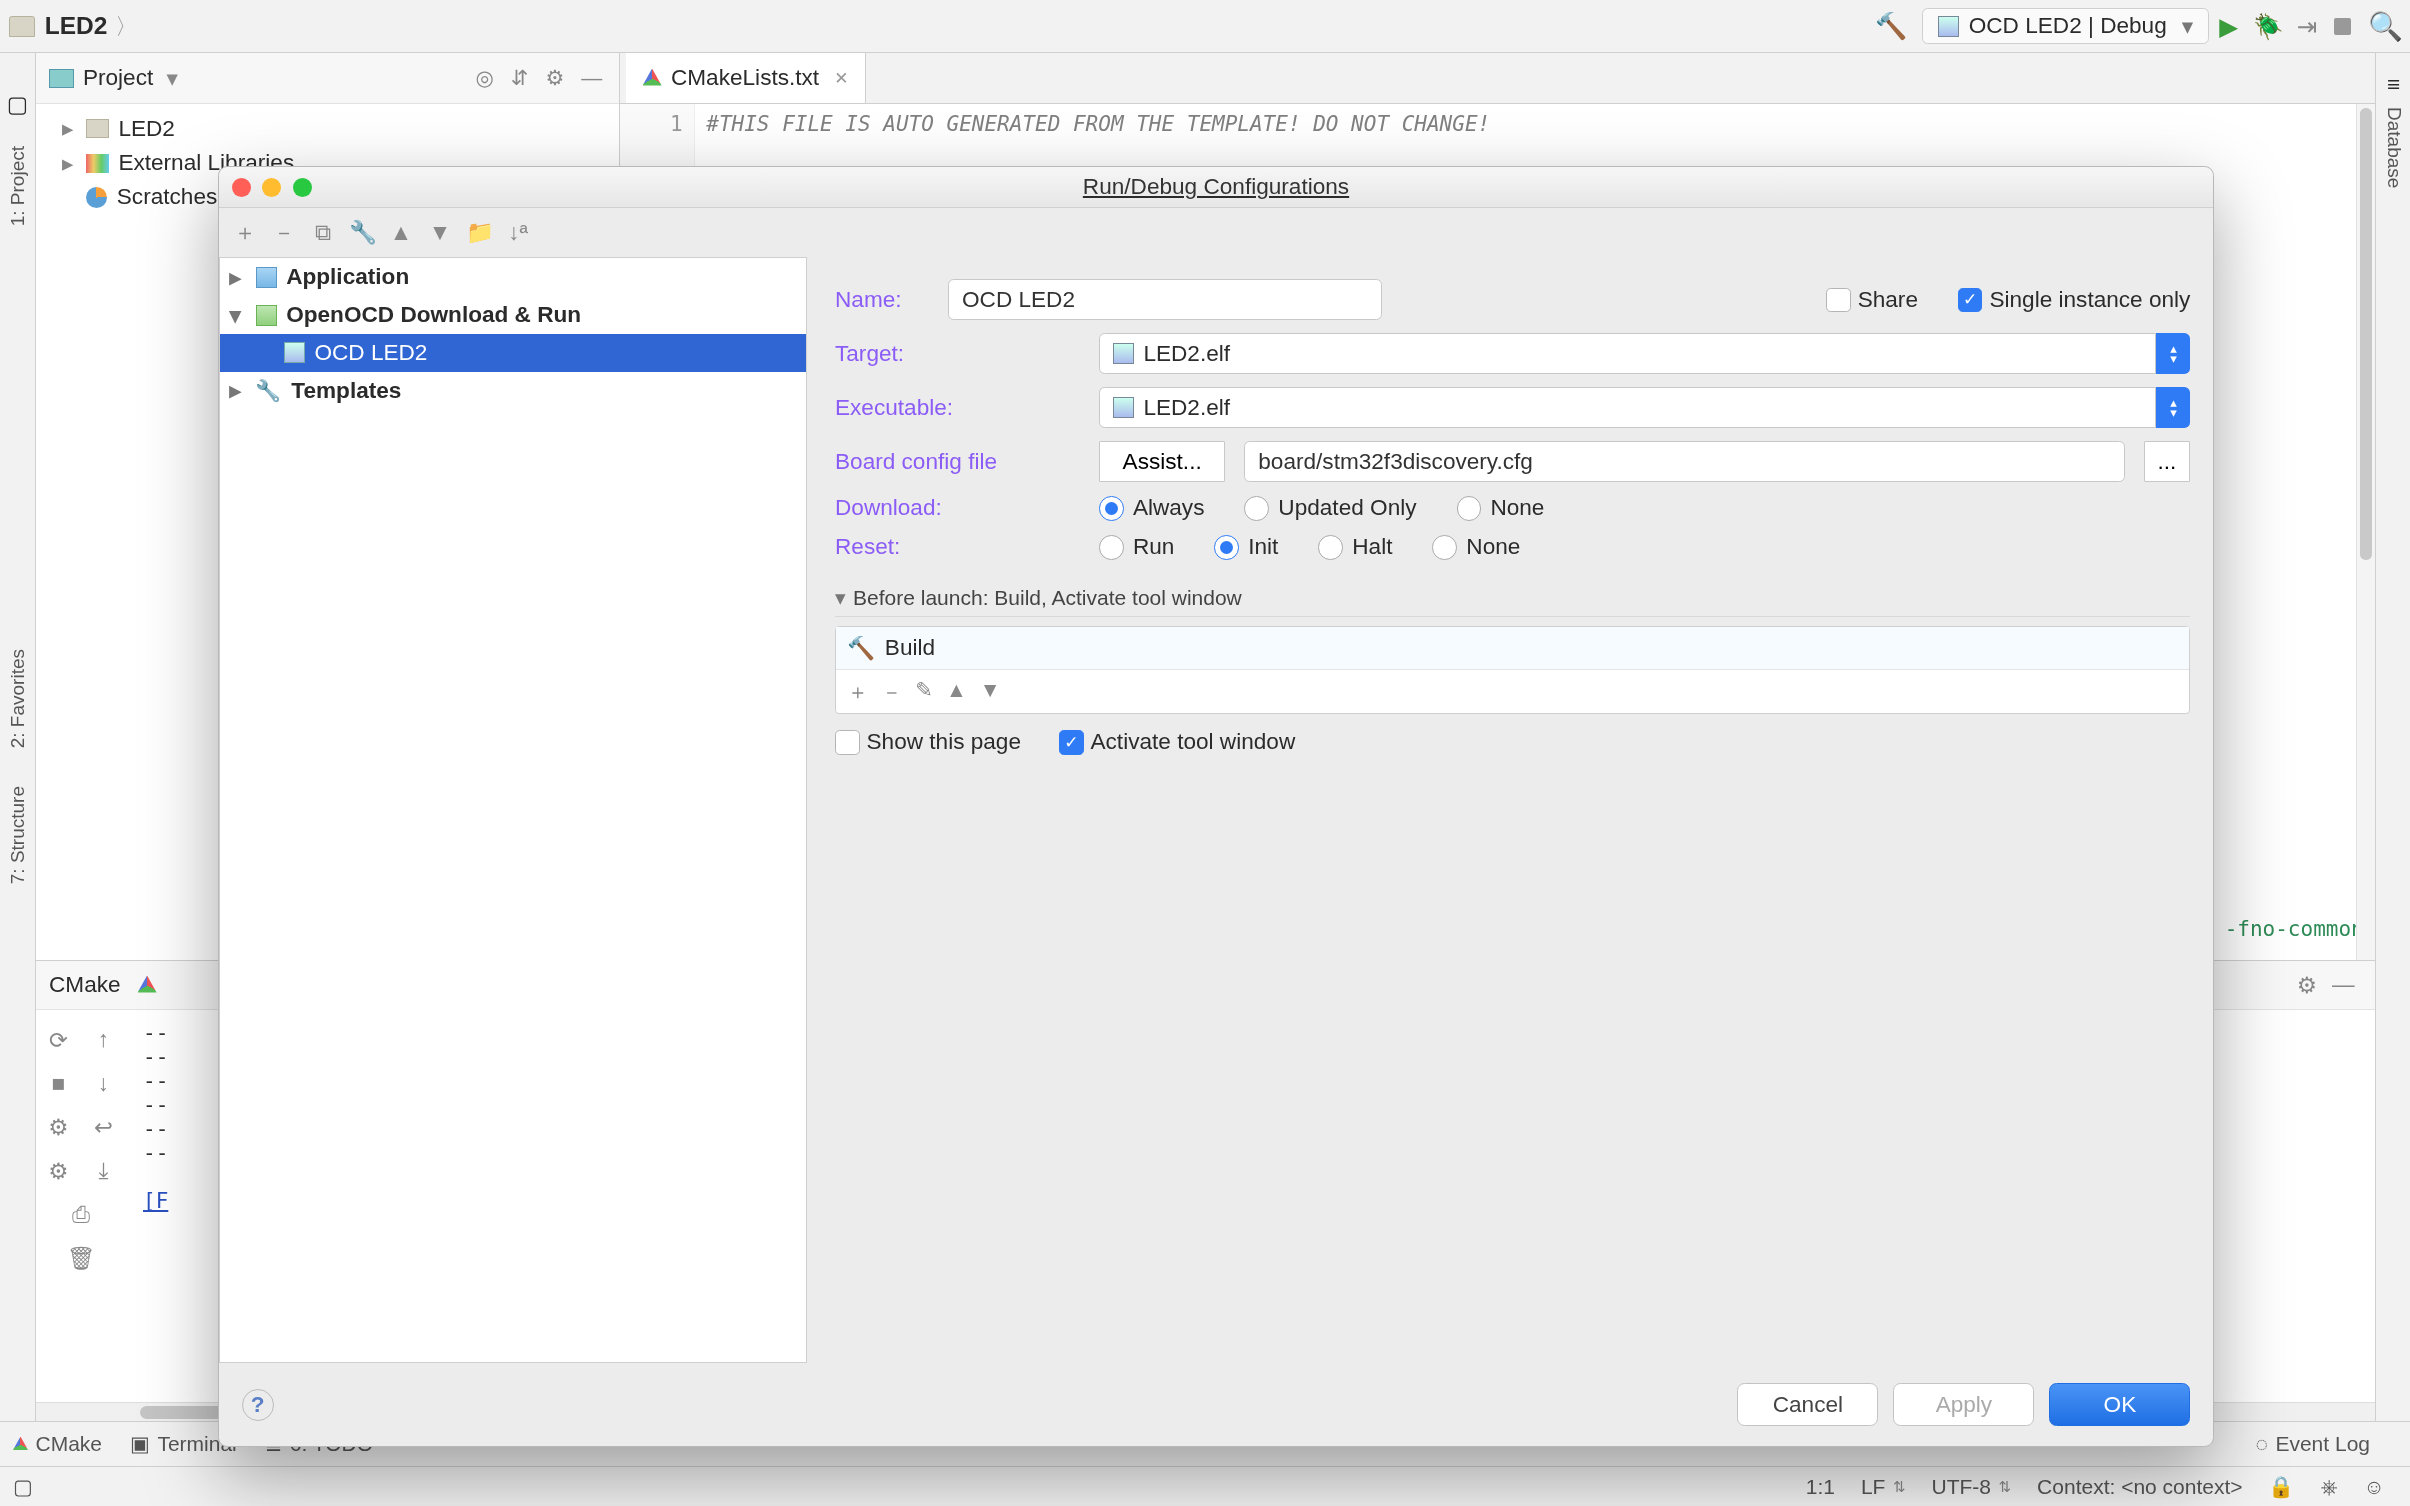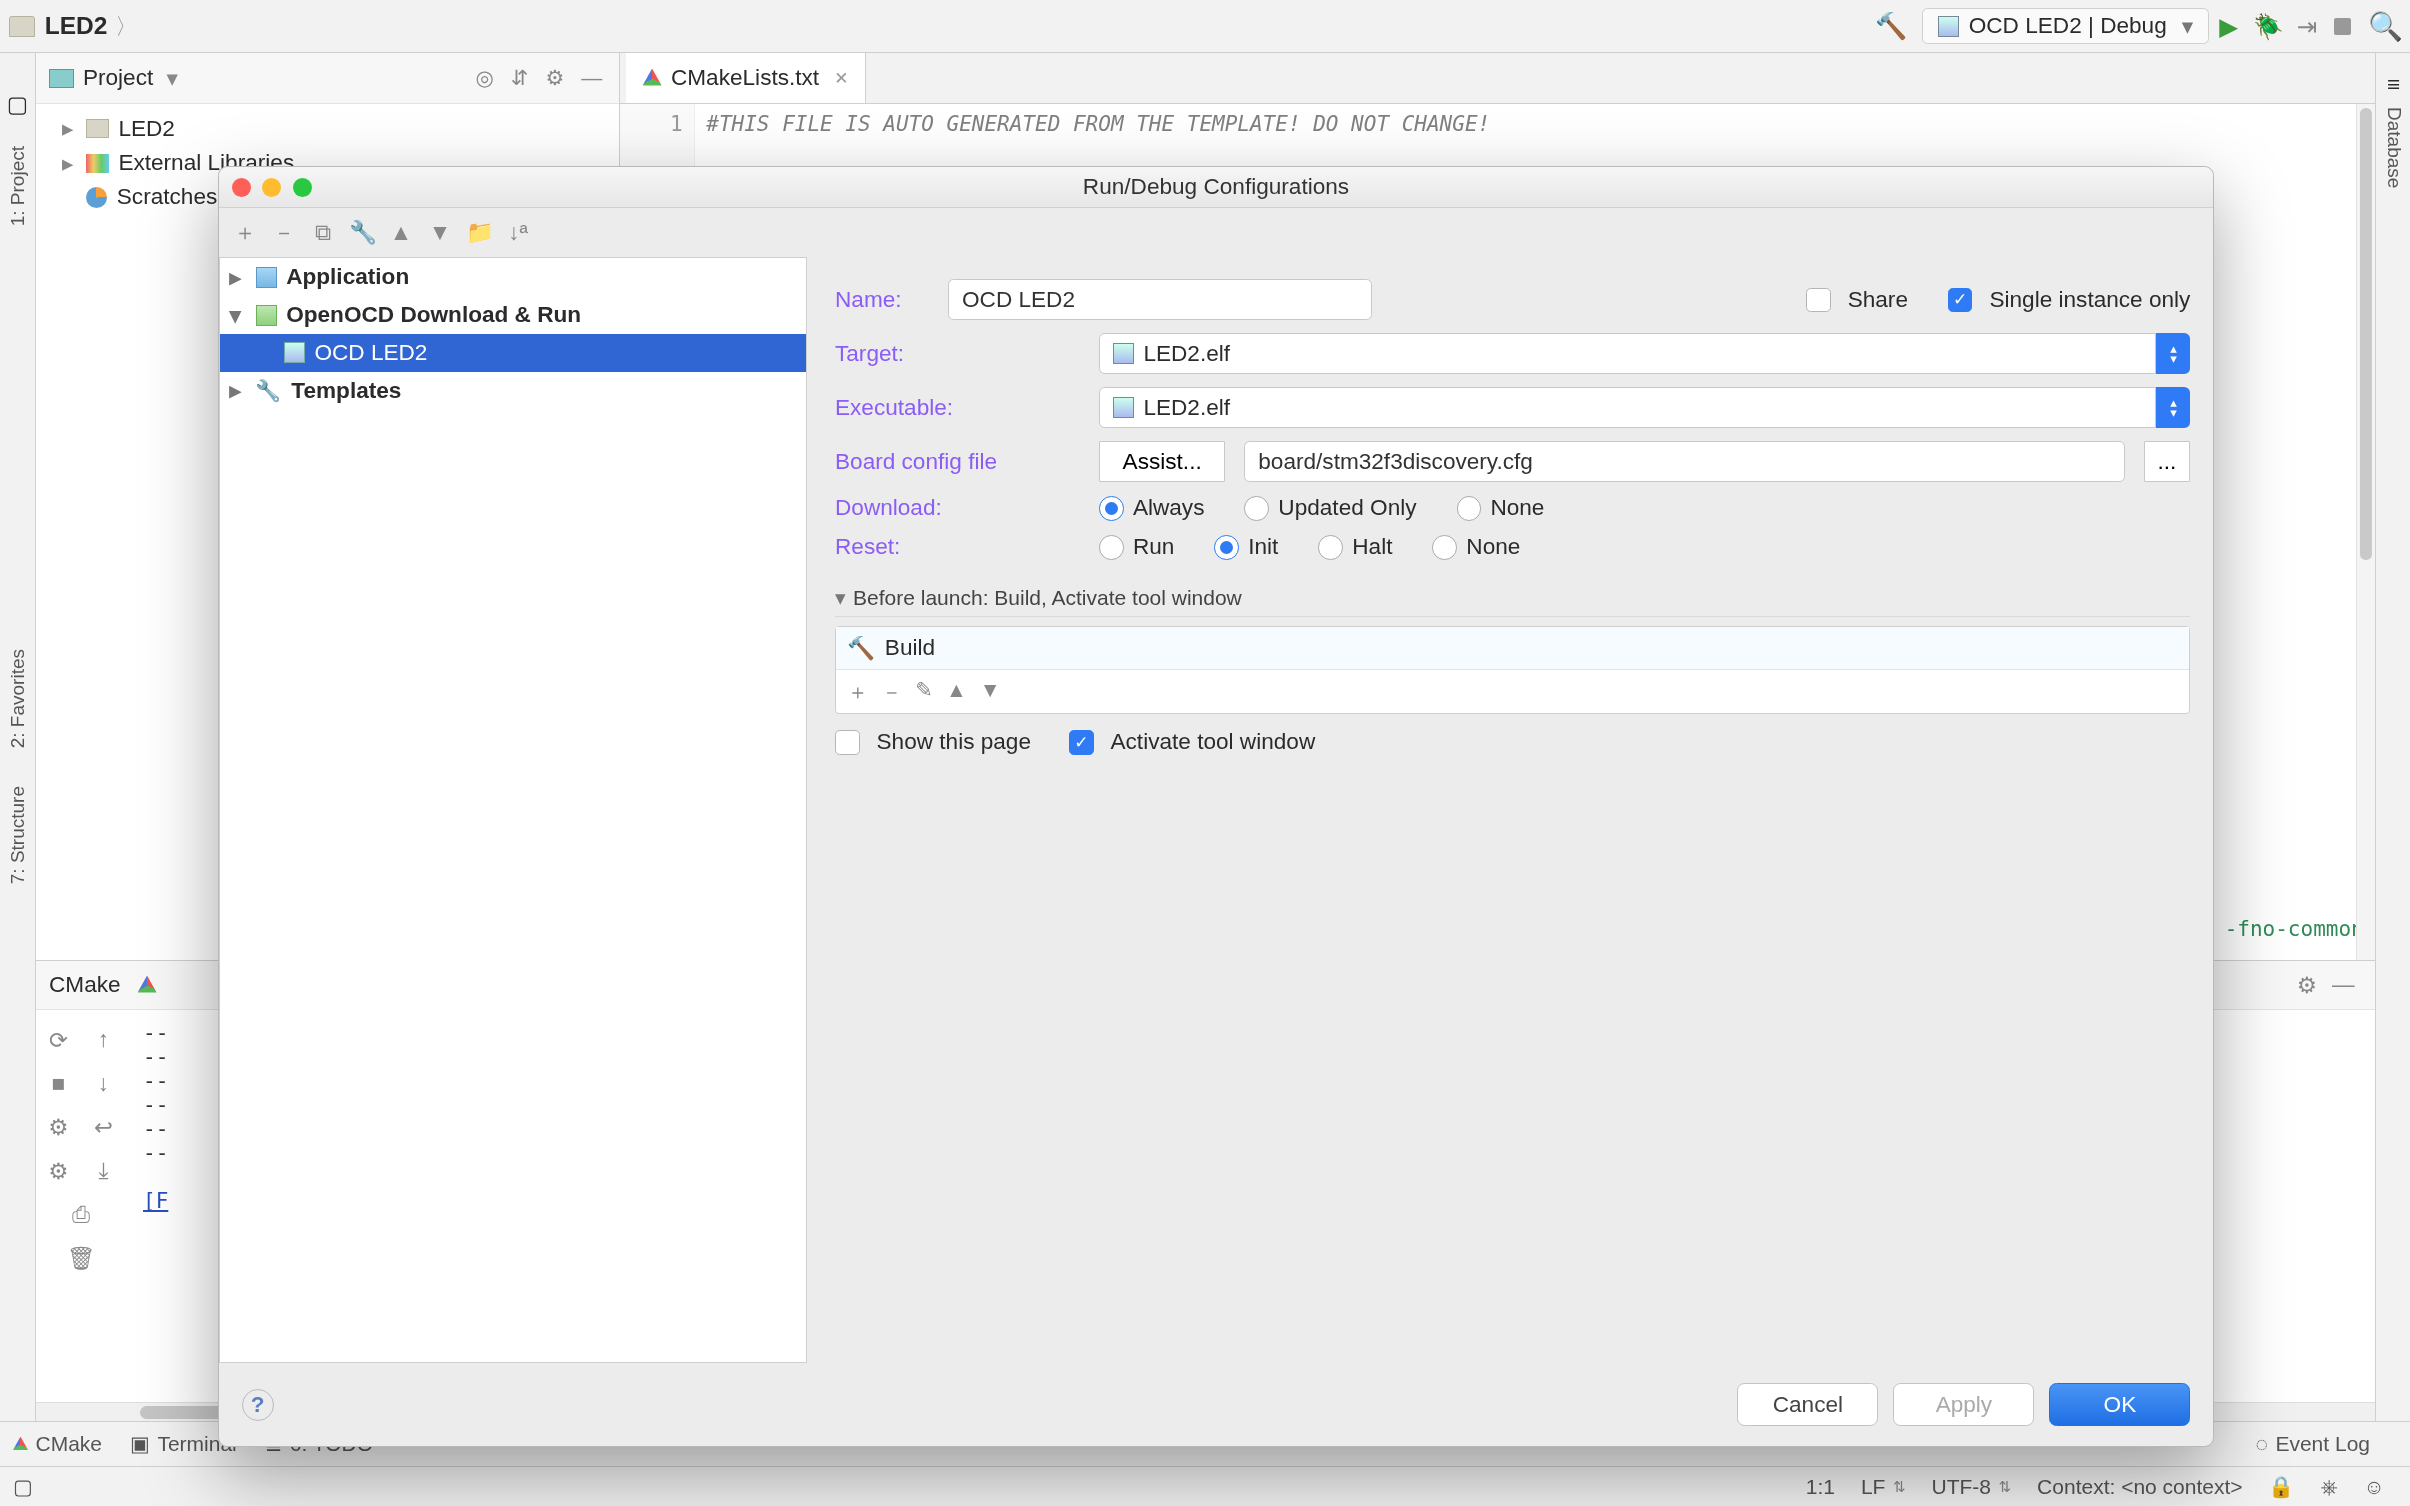--- a/index.html
+++ b/index.html
@@ -81,21 +81,21 @@
   .bottombar .tri { width:15px; height:15px; background: conic-gradient(#e55 0 120deg, #5b5 120deg 240deg, #57d 240deg 360deg); clip-path: polygon(50% 0,100% 90%,0 90%); }
   .bottombar .spacer { flex:1; }
 
   .statusbar { height: 41px; border-top: 0.9px solid #cfcfcf; display:flex; align-items:center; padding: 0 13px; background:#f2f2f2; font-size:21px; color:#555; }
   .statusbar .spacer { flex:1; }
   .statusbar .seg { margin: 0 13px; display:flex; align-items:center; gap:7.5px; }
   .statusbar .ud { font-size:15px; color:#888; }
 
   
   .dialog { position: absolute; left: 218px; top: 113px; width: 1996px; height: 1281px; background: #ececec; border: 0.9px solid #b8b8b8; border-radius: 9.4px; box-shadow: 0 28px 75px rgba(0,0,0,.35); display:flex; flex-direction:column; }
-  .dlg-titlebar { height: 41px; display:flex; align-items:center; justify-content:center; position:relative; border-bottom:0.9px solid #d0d0d0; background: linear-gradient(#f6f6f6,#e7e7e7); border-radius: 9.4px 9.4px 0 0; }
+  .dlg-titlebar { height: 41px; display:flex; align-items:center; justify-content:center; position:relative; border-bottom:0.9px solid #d0d0d0; background: linear-gradient(#f6f6f6,#e7e7e7); border-radius: 9.4px 9.4px 0 0; text-decoration: underline; }
   .dlg-titlebar .lights { position:absolute; left:13px; top:11.3px; display:flex; gap:11.3px; }
   .dlg-titlebar .light { width:19px; height:19px; border-radius:50%; }
   .dlg-titlebar .r { background:#ff5f57; }
   .dlg-titlebar .y { background:#febc2e; }
   .dlg-titlebar .g { background:#28c840; }
   .dlg-titlebar .title { font-size: 22.6px; color:#333; }
   .dlg-toolbar { height: 49px; display:flex; align-items:center; gap: 13px; padding: 0 13px; border-bottom: 0; }
   .dlg-toolbar .ico { color:#888; font-size: 22.6px; width: 26px; text-align:center; }
   .dlg-body { flex:1; display:flex; min-height:0; }
   .dlg-tree { width: 588px; background:#fff; border:0.9px solid #cfcfcf; margin: 0 0 0 0; overflow:auto; }
@@ -108,21 +108,21 @@
   .dlg-tree .child.sel { background:#2f66d3; color:#fff; }
   .dlg-tree .child .chip { width:21px; height:21px; background: linear-gradient(#cfe, #abe); border:0.9px solid #7aa; }
   .dlg-form { flex:1; padding: 9.4px 22.6px 0 28px; overflow:auto; }
   .dlg-row { display:flex; align-items:center; gap: 19px; margin: 13px 0; }
   .dlg-label { width: 245px; font-size: 22.6px; color:#8b5cf6; }
   .dlg-input { flex:1; height: 41px; background:#fff; border:0.9px solid #c8c8c8; border-radius:5.6px; padding: 0 13px; font-size: 22.6px; color:#333; }
   .dlg-select { display:flex; align-items:center; }
   .dlg-select .val { flex:1; height:41px; background:#fff; border:0.9px solid #c8c8c8; border-radius:5.6px 0 0 5.6px; padding:0 13px; display:flex; align-items:center; gap:9.4px; font-size: 22.6px; }
   .dlg-select .val .tb { width:21px; height:21px; background: linear-gradient(#cfe,#abe); border:0.9px solid #789; }
   .dlg-select .btn-ud { width:34px; height:41px; background:#2f7bf5; border-radius:0 5.6px 5.6px 0; color:#fff; display:flex; flex-direction:column; align-items:center; justify-content:center; font-size:13px; line-height:9.4px; }
-  .dlg-check { display:flex; align-items:center; gap:17px; }
+  .dlg-check { display:flex; align-items:center; gap:7px; }
   .dlg-check .box { width:24.5px; height:24.5px; border:0.9px solid #b5b5b5; border-radius:4.7px; background:#fff; display:flex; align-items:center; justify-content:center; font-size:17px; color:#fff; }
   .dlg-check .box.on { background:#2f7bf5; border-color:#2f7bf5; }
   .dlg-radio { display:flex; align-items:center; gap:9.4px; margin-right: 21px; }
   .dlg-radio .r { width:24.5px; height:24.5px; border:0.9px solid #aaa; border-radius:50%; background:#fff; display:flex; align-items:center; justify-content:center; }
   .dlg-radio .r.on { border-color:#2f7bf5; }
   .dlg-radio .r.on::after { content:""; width:13px; height:13px; background:#2f7bf5; border-radius:50%; }
   .dlg-btn { height:41px; padding: 0 22.6px; background:#fff; border:0.9px solid #c8c8c8; border-radius:1px; font-size:22.6px; display:inline-flex; align-items:center; justify-content:center; }
   .dlg-btn.small { padding: 0 13px; }
   .dlg-collapsible { margin-top: 26px; }
   .dlg-collapsible .hdr { display:flex; align-items:center; gap:7.5px; color:#444; font-size:21px; border-bottom:0.9px solid #d9d9d9; padding-bottom:5.6px; }

